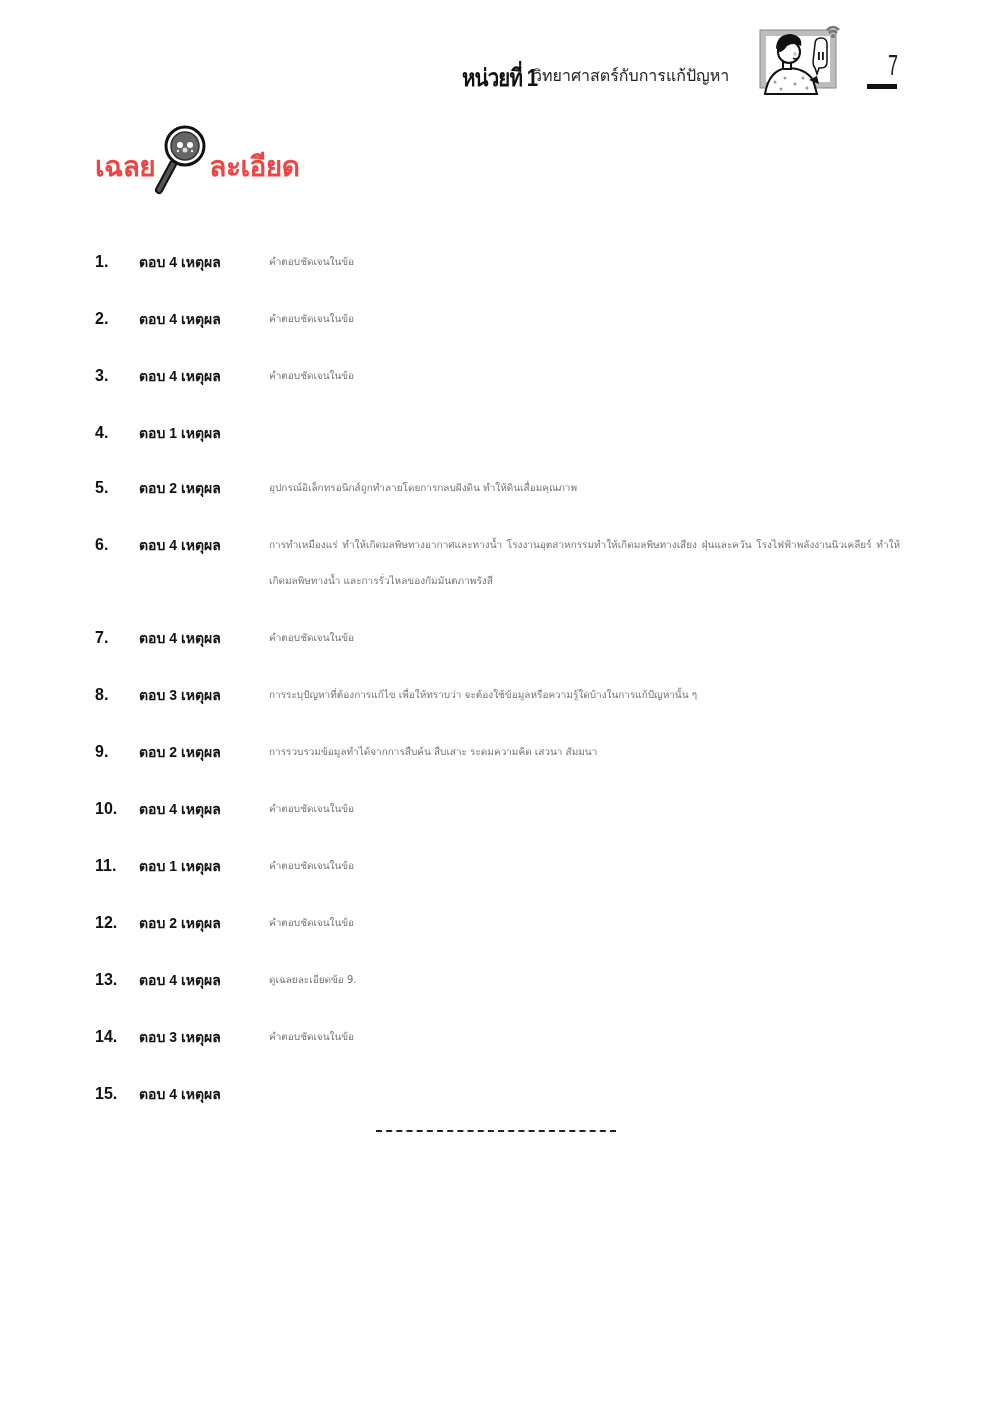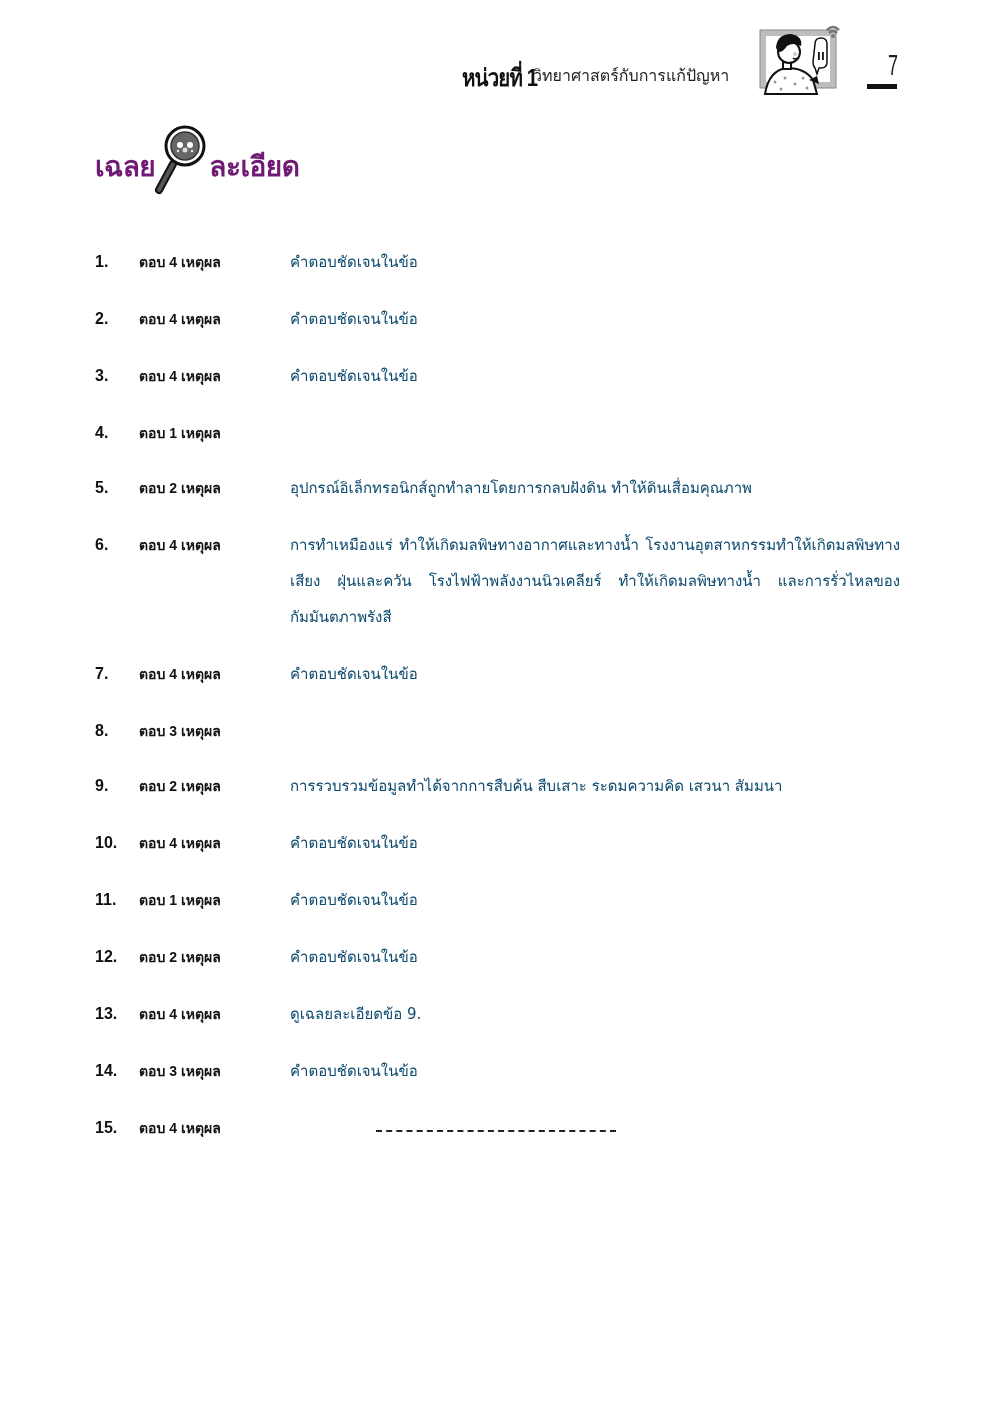--- a/index.html
+++ b/index.html
@@ -28,37 +28,37 @@
       font-family: "Liberation Sans", sans-serif; font-size: 30px; font-weight: normal;
       color: #222; text-align: right; transform: scaleX(0.6); transform-origin: right center;
     }
     .page-underline {
       position: absolute; left: 867px; top: 56px; width: 30px; height: 5px; background: #111;
     }
     .section-title {
       position: absolute; left: 95px; top: 130px; height: 72px; display: flex; align-items: center;
     }
     .section-title .t {
-      font-family: Liberation Serif, serif; font-size: 28px; font-weight: bold; color: #701a75;
+      font-family: Liberation Serif, serif; font-size: 28px; font-weight: bold; color: #ef4444;
       letter-spacing: -0.5px;
     }
     .magnifier { width: 60px; height: 72px; margin: 0 -2px 0 -4px; position: relative; top: -6px; }
     .answers { position: absolute; left: 95px; top: 246px; width: 805px; }
     .row { display: flex; align-items: flex-start; margin-bottom: 23px; }
     .num {
       width: 44px; flex: 0 0 44px; font-family: "Liberation Sans", sans-serif;
       font-weight: bold; font-size: 16px; line-height: 32px; color: #111;
     }
     .ans {
       width: 130px; flex: 0 0 130px; font-family: Liberation Sans, sans-serif;
       font-weight: bold; font-size: 14px; line-height: 32px; color: #111; white-space: nowrap;
     }
     .reason {
-      flex: 1; font-family: "DejaVu Sans", sans-serif; font-size: 15px; line-height: 36px;
-      color: #0c4a6e; text-align: justify; margin-top: -2px; margin-left: 21px;
+      flex: 1; font-family: "DejaVu Sans", sans-serif; font-size: 10px; line-height: 36px;
+      color: #737373; text-align: justify; margin-top: -2px;
     }
     .divider {
       position: absolute; left: 376px; top: 1130px; width: 240px; height: 0;
       border-top: 2px dashed #222;
     }
   </style>
 </head>
 <body>
 
 <div class="header">
@@ -138,20 +138,21 @@
     <span class="reason">การทำเหมืองแร่ ทำให้เกิดมลพิษทางอากาศและทางน้ำ โรงงานอุตสาหกรรมทำให้เกิดมลพิษทางเสียง ฝุ่นและควัน โรงไฟฟ้าพลังงานนิวเคลียร์ ทำให้เกิดมลพิษทางน้ำ และการรั่วไหลของกัมมันตภาพรังสี</span>
   </div>
   <div class="row">
     <span class="num">7.</span>
     <span class="ans">ตอบ 4 เหตุผล</span>
     <span class="reason">คำตอบชัดเจนในข้อ</span>
   </div>
   <div class="row">
     <span class="num">8.</span>
     <span class="ans">ตอบ 3 เหตุผล</span>
+    <span class="reason">การระบุปัญหาที่ต้องการแก้ไข เพื่อให้ทราบว่า จะต้องใช้ข้อมูลหรือความรู้ใดบ้างในการแก้ปัญหานั้น ๆ</span>
   </div>
   <div class="row">
     <span class="num">9.</span>
     <span class="ans">ตอบ 2 เหตุผล</span>
     <span class="reason">การรวบรวมข้อมูลทำได้จากการสืบค้น สืบเสาะ ระดมความคิด เสวนา สัมมนา</span>
   </div>
   <div class="row">
     <span class="num">10.</span>
     <span class="ans">ตอบ 4 เหตุผล</span>
     <span class="reason">คำตอบชัดเจนในข้อ</span>

